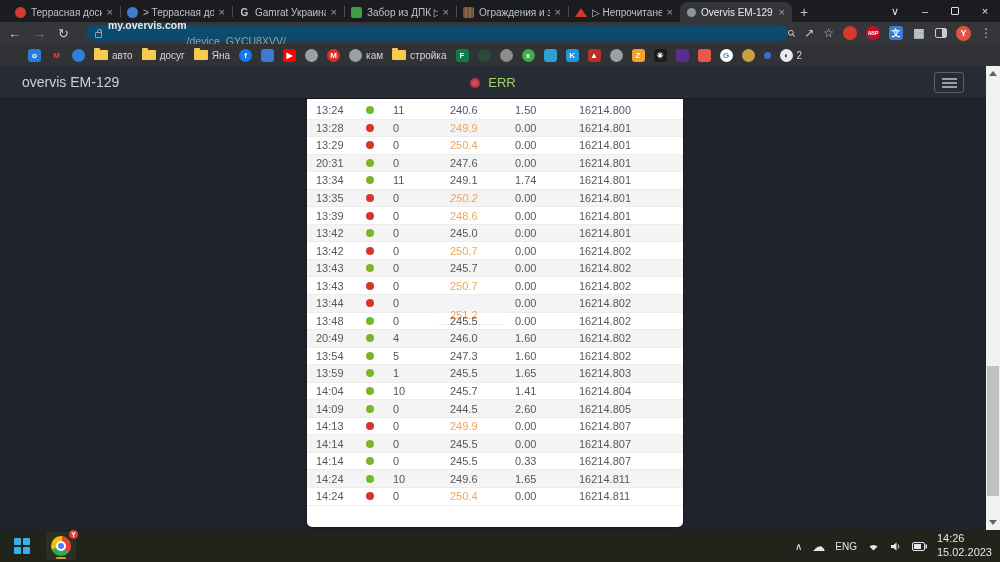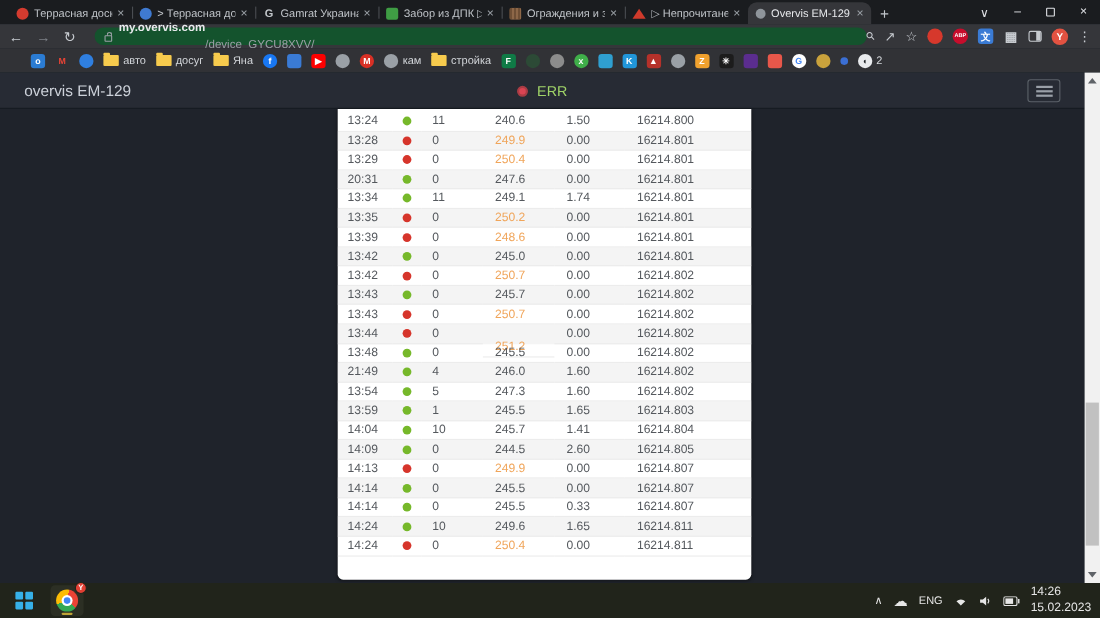--- a/index.html
+++ b/index.html
@@ -23,21 +23,21 @@
   .fav-gray-dot { width:9px; height:9px; background:#8f959b; border-radius:50%; }
   .newtab-btn { width:24px; height:20px; color:#c1c5ca; font-size:14px; text-align:center; line-height:20px; }
   .winctl { position:absolute; right:0; top:0; height:22px; display:flex; }
   .winctl > div { width:30px; height:22px; display:flex; align-items:center; justify-content:center; color:#dfe1e5; font-size:11px; }
   .maxbox { width:8px; height:8px; border:1px solid #dfe1e5; border-radius:1px; }
   .tabsearch { width:26px; }
 
   
   .toolbar { position:absolute; top:22px; left:0; right:0; height:22px; background:#35363a; }
   .navbtns { position:absolute; left:8px; top:0; height:22px; display:flex; gap:12px; align-items:center; color:#c7cbd0; font-size:13px; }
-  .urlbar { position:absolute; left:86px; top:3px; width:702px; height:16px; background:#14532d; border-radius:8px; display:flex; align-items:center; gap:6px; padding-left:9px; font-size:10.5px; }
+  .urlbar { position:absolute; left:86px; top:3px; width:702px; height:16px; background:#0c4a6e; border-radius:8px; display:flex; align-items:center; gap:6px; padding-left:9px; font-size:10.5px; }
   .url-host { color:#e8eaed; font-weight:bold; }
   .url-path { color:#9aa0a6;margin-top:16px; }
   .lock { width:7px; height:6px; border:1px solid #9aa0a6; border-radius:1px; position:relative; margin-top:3px; }
   .lock:before { content:""; position:absolute; left:1px; top:-4px; width:3px; height:3px; border:1px solid #9aa0a6; border-bottom:none; border-radius:3px 3px 0 0; }
   .toolbar-right { position:absolute; right:8px; top:0; height:22px; display:flex; gap:9px; align-items:center; color:#c7cbd0; font-size:12px; }
   .exticon { width:14px; height:14px; border-radius:3px; display:flex; align-items:center; justify-content:center; font-size:7px; font-weight:bold; color:#fff; }
   .ext-hand { background:#d6382c; border-radius:50%; }
   .ext-abp { background:#c70d2c; border-radius:50%; font-size:5px; }
   .ext-translate { background:#3a7bd5; font-size:9px; }
   .ext-puzzle { color:#c7cbd0; background:none; font-size:12px; }
@@ -342,21 +342,21 @@
         <div class="cell c-volt">249.1</div>
         <div class="cell c-curr">1.74</div>
         <div class="cell c-energy">16214.801</div>
       </div>
       <div class="trow">
         <div class="cell c-time">13:35</div>
         <div class="cell c-dot">
           <span class="dot" style="background: rgb(214, 53, 43);"></span>
         </div>
         <div class="cell c-count">0</div>
-        <div class="cell c-volt" style="color: rgb(240, 165, 90);">250.2</div>
+        <div class="cell c-volt" style="color: rgb(240, 165, 90); font-style: italic;">250.2</div>
         <div class="cell c-curr">0.00</div>
         <div class="cell c-energy">16214.801</div>
       </div>
       <div class="trow">
         <div class="cell c-time">13:39</div>
         <div class="cell c-dot">
           <span class="dot" style="background: rgb(214, 53, 43);"></span>
         </div>
         <div class="cell c-count">0</div>
         <div class="cell c-volt" style="color: rgb(240, 165, 90);">248.6</div>
@@ -417,21 +417,21 @@
         <div class="cell c-time">13:48</div>
         <div class="cell c-dot">
           <span class="dot" style="background: rgb(118, 184, 42);"></span>
         </div>
         <div class="cell c-count">0</div>
         <div class="cell c-volt">245.5</div>
         <div class="cell c-curr">0.00</div>
         <div class="cell c-energy">16214.802</div>
       </div>
       <div class="trow">
-        <div class="cell c-time">21:49</div>
+        <div class="cell c-time">20:49</div>
         <div class="cell c-dot">
           <span class="dot" style="background: rgb(118, 184, 42);"></span>
         </div>
         <div class="cell c-count">4</div>
         <div class="cell c-volt">246.0</div>
         <div class="cell c-curr">1.60</div>
         <div class="cell c-energy">16214.802</div>
       </div>
       <div class="trow">
         <div class="cell c-time">13:54</div>

